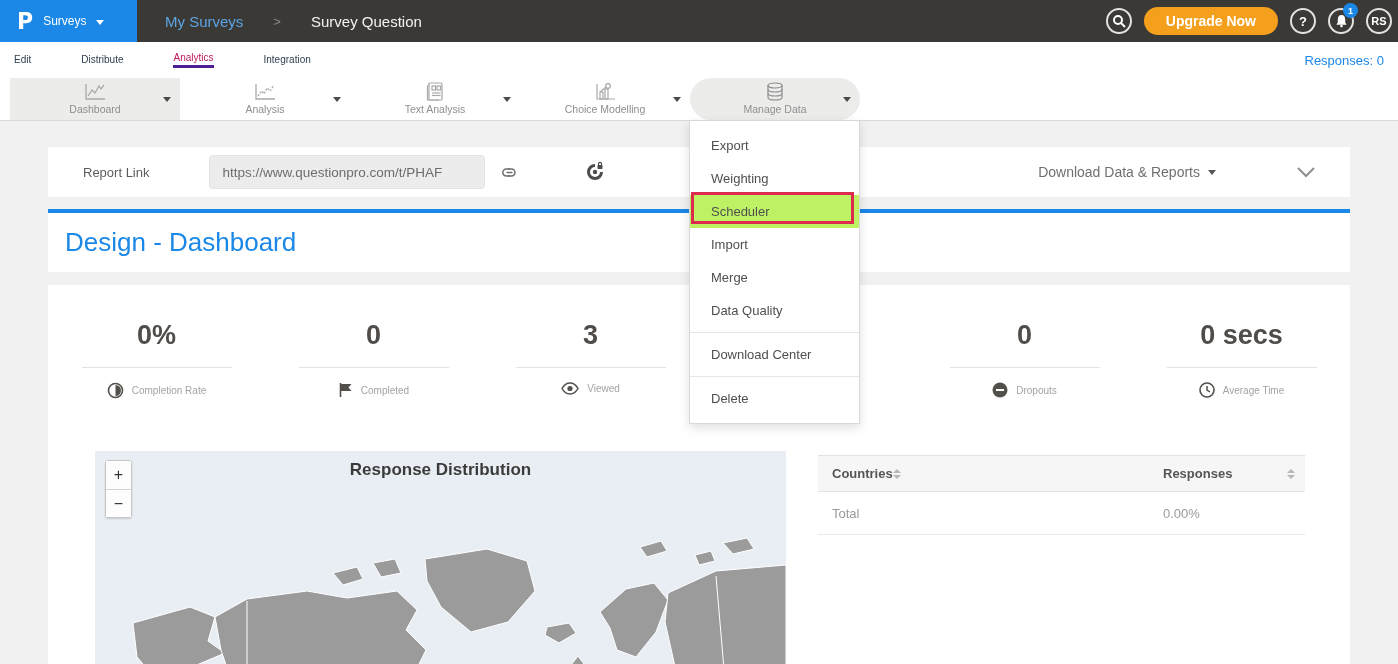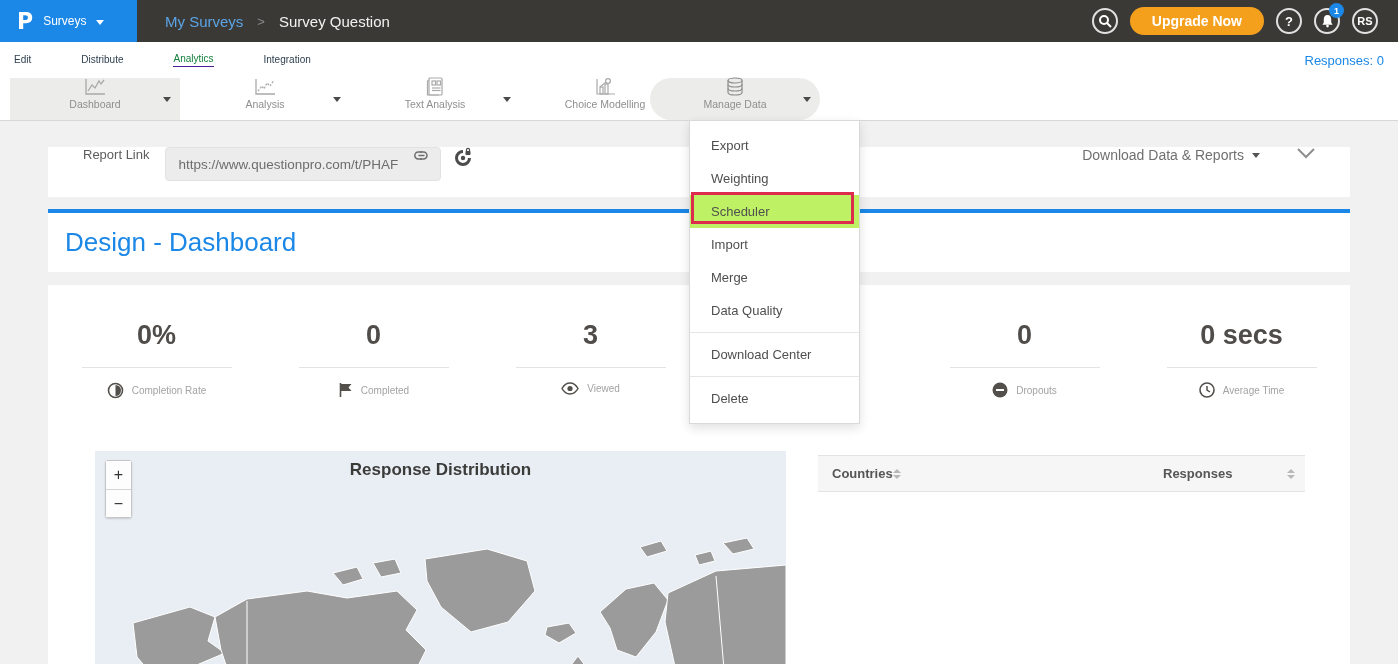--- a/index.html
+++ b/index.html
@@ -5,45 +5,45 @@
   * { margin:0; padding:0; box-sizing:border-box; }
   body { background:#d9d9d9; font-family:"Liberation Sans", sans-serif; }
   .screen { position:relative; width:1398px; height:664px; background:#f1f1f1; overflow:hidden; }
 
   
   .topbar { position:absolute; left:0; top:0; width:1398px; height:42px; background:#3b3936; display:flex; align-items:center; }
   .logo-box { width:137px; height:42px; background:#1b87e6; display:flex; align-items:center; padding-left:17px; gap:10px; cursor:pointer; }
   .logo-p { color:#fff; font-size:22px; font-weight:bold; font-family:"DejaVu Sans", sans-serif; transform:scaleY(1.05); }
   .logo-label { color:#ffffff; font-size:12px; }
   .caret { width:0; height:0; border-left:4px solid transparent; border-right:4px solid transparent; border-top:5px solid #fff; margin-top:2px; }
-  .breadcrumb { display:flex; align-items:center; gap:14px; margin-left:28px; font-size:15px; }
+  .breadcrumb { display:flex; align-items:center; gap:30px; margin-left:28px; font-size:15px; }
   .bc-parent { color:#5ba4e5; cursor:pointer; }
   .bc-sep { color:#8a8a88; font-size:13px; }
   .bc-current { color:#f2f2f0; }
-  .topbar-right { margin-left:auto; display:flex; align-items:center; gap:12px; padding-right:20px; }
+  .topbar-right { margin-left:auto; display:flex; align-items:center; gap:12px; padding-right:6px; }
   .circle-btn { width:26px; height:26px; border:2px solid rgba(255,255,255,.85); border-radius:50%; display:flex; align-items:center; justify-content:center; color:#fff; font-size:13px; font-weight:bold; cursor:pointer; position:relative; }
   .upgrade-btn { background:#f5a01d; color:#fff; font-size:14px; font-weight:bold; border:none; border-radius:14px; height:28px; padding:0 22px; cursor:pointer; }
   .badge { position:absolute; top:-7px; right:-6px; min-width:15px; height:15px; background:#1b87e6; border-radius:50%; color:#fff; font-size:9px; font-weight:bold; display:flex; align-items:center; justify-content:center; }
 
   
   .navbar { position:absolute; left:0; top:42px; width:1398px; height:36px; background:#fff; display:flex; align-items:center; padding:0 14px; }
   .nav-item { font-size:10px; color:#2f4050; margin-right:50px; cursor:pointer; padding-bottom:2px; }
-  .nav-item.active { color:#15803d; border-bottom:1px solid #4c1d95; }
+  .nav-item.active { color:#be185d; border-bottom:3px solid #4c1d95; }
   .responses-count { margin-left:auto; color:#1b87e6; font-size:13px; }
 
   
   .toolbar { position:absolute; left:0; top:78px; width:1398px; height:43px; background:#fff; border-bottom:1px solid #d8d8d8; }
-  .tool-tab { position:absolute; top:0; width:170px; height:42px; display:flex; flex-direction:column; align-items:center; justify-content:flex-start; gap:2px; cursor:pointer; }
+  .tool-tab { position:absolute; top:0; width:170px; height:42px; display:flex; flex-direction:column; align-items:center; justify-content:center; gap:2px; cursor:pointer; }
   .tool-tab.shaded { background:#ececeb; }
   .tool-tab .ticon { color:#a9a9a9; height:18px; display:flex; align-items:flex-end; }
   .tool-tab .tlabel { font-size:10.5px; color:#8f8f8f; }
   .tab-caret { position:absolute; right:9px; top:19px; width:0; height:0; border-left:4px solid transparent; border-right:4px solid transparent; border-top:5px solid #4a4a4a; }
 
   
-  .report-card { position:absolute; left:48px; top:147px; width:1302px; height:50px; background:#fff; display:flex; align-items:flex-start; }
+  .report-card { position:absolute; left:48px; top:147px; width:1302px; height:50px; background:#fff; display:flex; align-items:center;gap:44px; }
   .report-label { font-size:13px; color:#5c5c5c; margin-left:35px; }
   .url-input { margin-left:16px; width:276px; height:34px; background:#ececec; border:1px solid #e2e2e2; border-radius:4px; font-size:13.5px; color:#6d6d6d; padding:0 30px 0 12px; font-family:"Liberation Sans",sans-serif; }
   .link-icon-wrap { margin-left:-28px; color:#6d6d6d; display:flex; }
   .globe-wrap { margin-left:22px; color:#4c4c4c; display:flex; cursor:pointer; }
   .download-wrap { margin-left:auto; display:flex; align-items:center; gap:8px; color:#707070; font-size:14px; cursor:pointer; margin-right:36px; }
   .dl-caret { width:0; height:0; border-left:4px solid transparent; border-right:4px solid transparent; border-top:5px solid #555; }
   .collapse-chevron { margin-left:32px; color:#8f8f8f; display:flex; cursor:pointer; }
 
   
   .design-card { position:absolute; left:48px; top:209px; width:1302px; height:63px; background:#fff; border-top:4px solid #1b87e6; }
@@ -180,21 +180,21 @@
             <path d="M3 2 L3 17 L21 17"></path>
             <rect x="6" y="10" width="3" height="7"></rect>
             <rect x="11" y="7" width="3" height="10"></rect>
             <circle cx="14" cy="4" r="2.4"></circle>
             <path d="M6 10 L12 5"></path>
           </svg>
       </span>
       <span class="tlabel">Choice Modelling</span>
       <span class="tab-caret"></span>
     </div>
-    <div class="tool-tab shaded" style="left:650px;border-radius:21px;">
+    <div class="tool-tab shaded" style="left:690px;border-radius:21px;">
       <span class="ticon">
         <svg width="20" height="19" viewBox="0 0 20 19" fill="none" stroke="#8d8d8d" stroke-width="1.2">
             <ellipse cx="10" cy="3.5" rx="7" ry="2.5"></ellipse>
             <path d="M3 3.5 L3 15.5 C3 16.9 6.1 18 10 18 C13.9 18 17 16.9 17 15.5 L17 3.5"></path>
             <path d="M3 7.5 C3 8.9 6.1 10 10 10 C13.9 10 17 8.9 17 7.5"></path>
             <path d="M3 11.5 C3 12.9 6.1 14 10 14 C13.9 14 17 12.9 17 11.5"></path>
           </svg>
       </span>
       <span class="tlabel">Manage Data</span>
       <span class="tab-caret"></span>
@@ -358,20 +358,28 @@
             </span>
         </div>
         <div class="ct-c2">
           <span>Responses</span>
           <span class="sort-icon">
               <i class="sort-up"></i>
               <i class="sort-down"></i>
             </span>
         </div>
       </div>
+      <div class="ct-row">
+        <div class="ct-c1">
+            <span>Total</span>
+          </div>
+        <div class="ct-c2">
+            <span>0.00%</span>
+          </div>
+      </div>
     </div>
   </div>
 
   <div class="dropdown-menu">
     <div class="menu-item">Export</div>
     <div class="menu-item">Weighting</div>
     <div class="menu-item hl">Scheduler</div>
     <div class="menu-item">Import</div>
     <div class="menu-item">Merge</div>
     <div class="menu-item">Data Quality</div>

